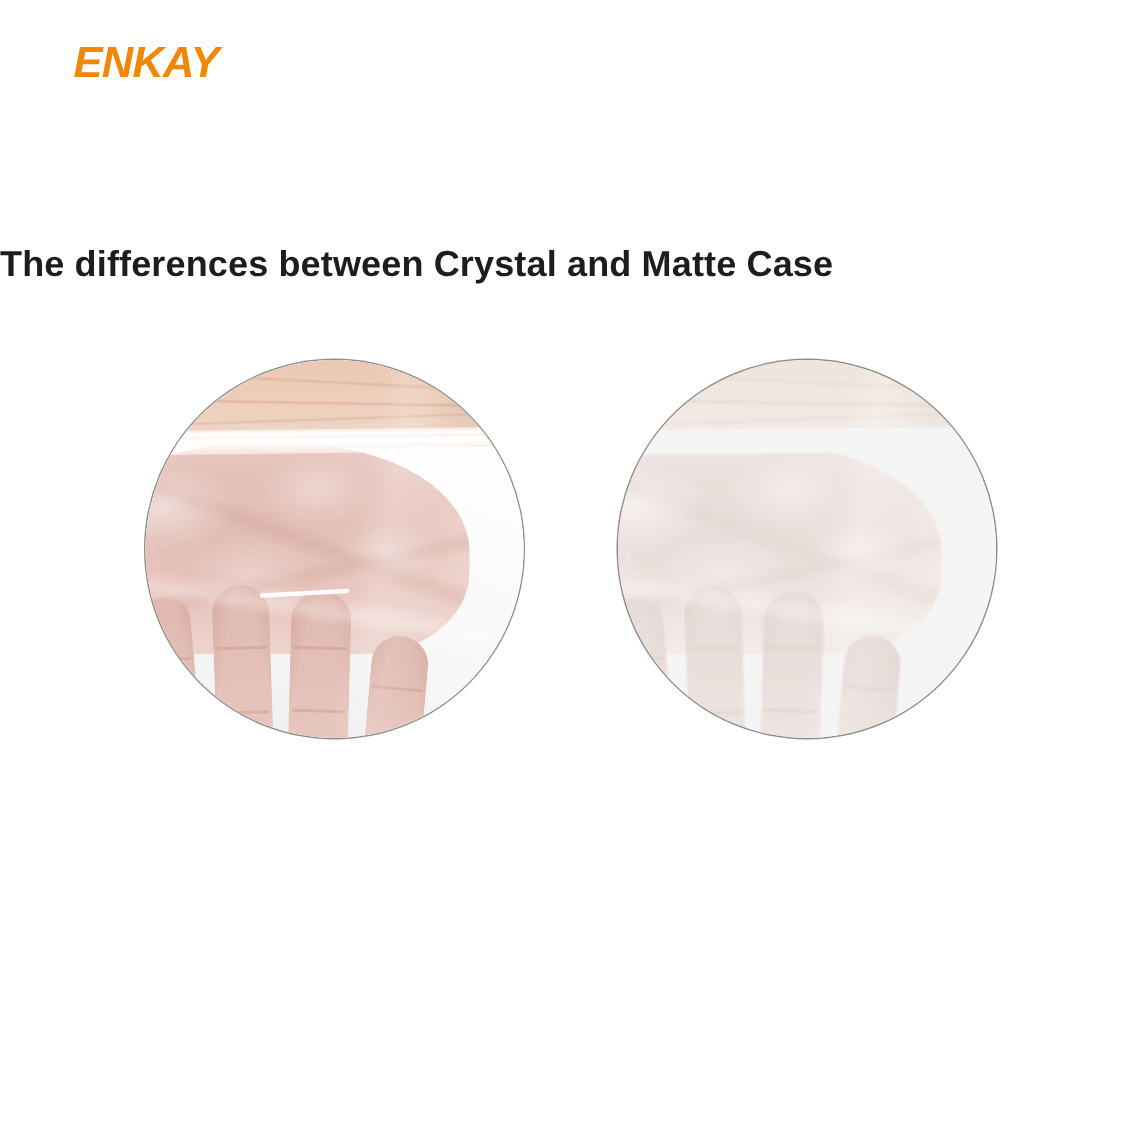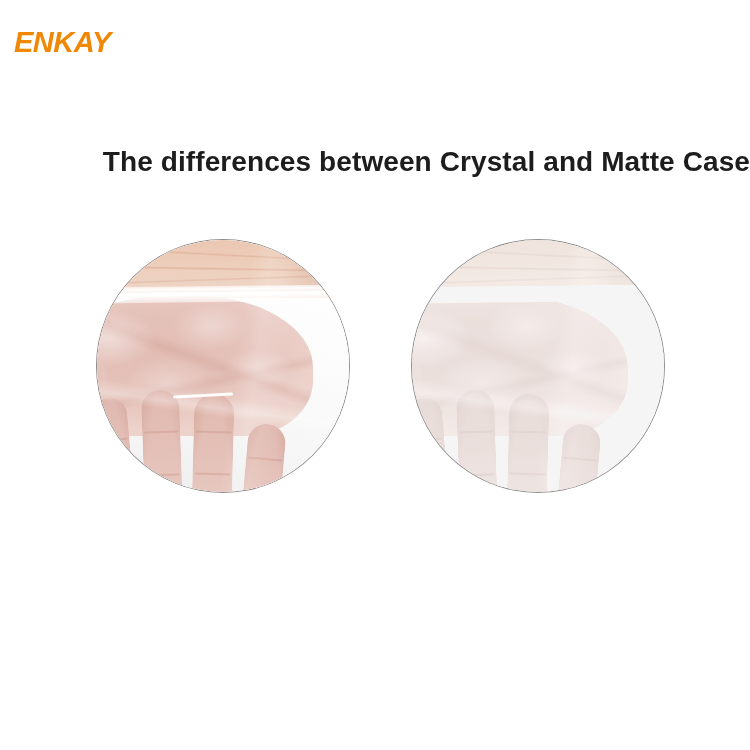--- a/index.html
+++ b/index.html
@@ -12,42 +12,42 @@
     height: 750px;
     position: relative;
     overflow: hidden;
     font-family: "Liberation Sans", sans-serif;
     -webkit-font-smoothing: antialiased;
   }
 
   
   .brand-logo {
     position: absolute;
-    left: 14px;
+    left: 49px;
     top: 28px;
     font-family: "Liberation Sans", sans-serif;
     font-weight: bold;
     font-style: italic;
     font-size: 29px;
     letter-spacing: -0.5px;
     color: #F08705;
     line-height: 1;
     white-space: nowrap;
   }
 
   
   .page-title {
     position: absolute;
     left: 0;
-    top: 146px;
+    top: 163px;
     width: 750px;
-    text-align: right;
+    text-align: left;
     font-family: "Liberation Sans", sans-serif;
     font-weight: bold;
-    font-size: 28px;
+    font-size: 24px;
     color: #1d1d1d;
     letter-spacing: 0.1px;
     white-space: nowrap;
   }
 
   
   .comparison {
     position: absolute;
     left: 0;
     top: 0;

